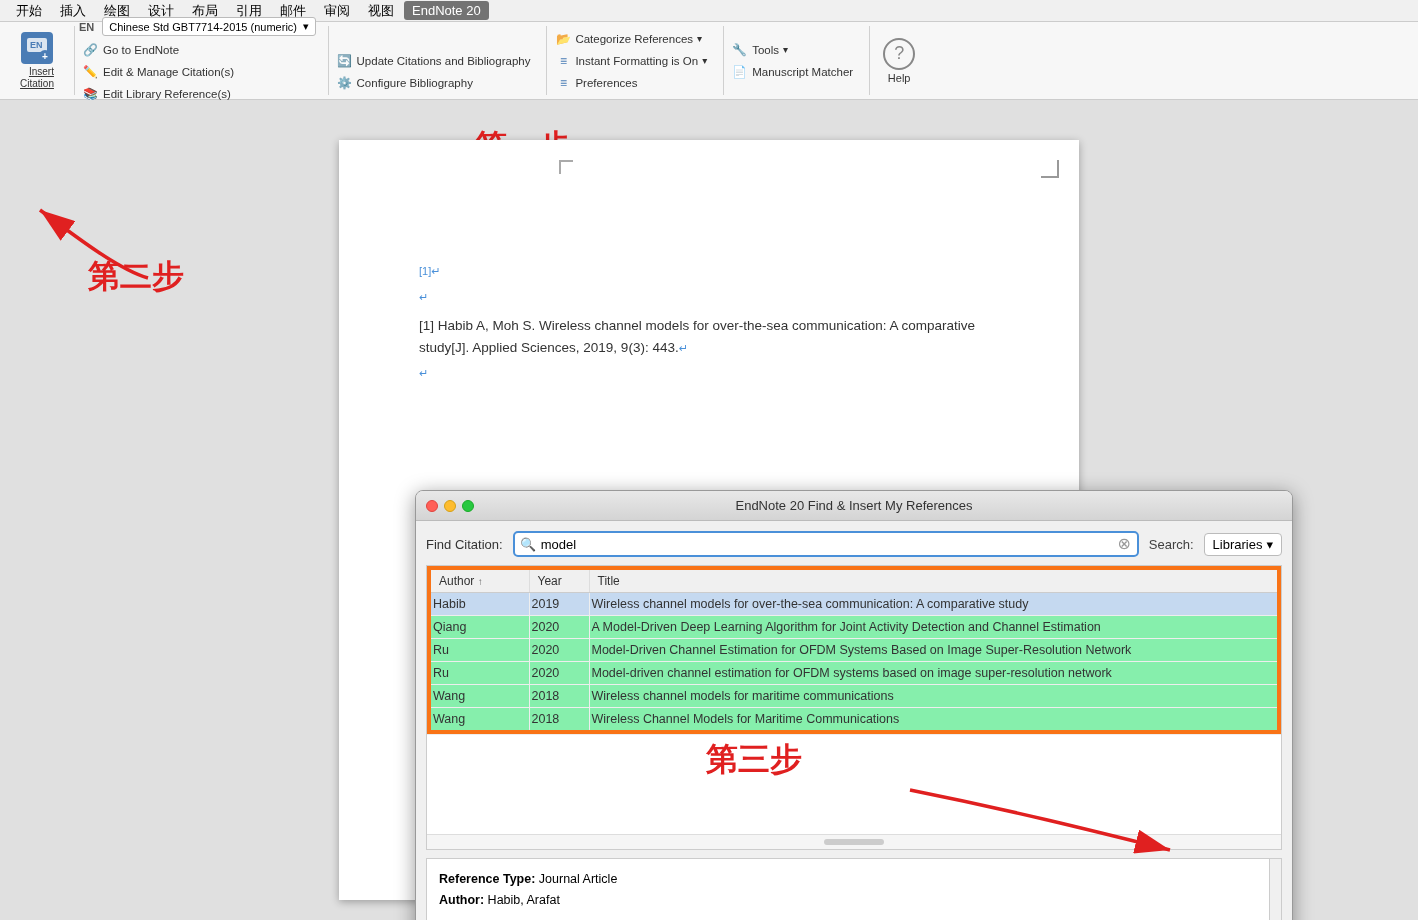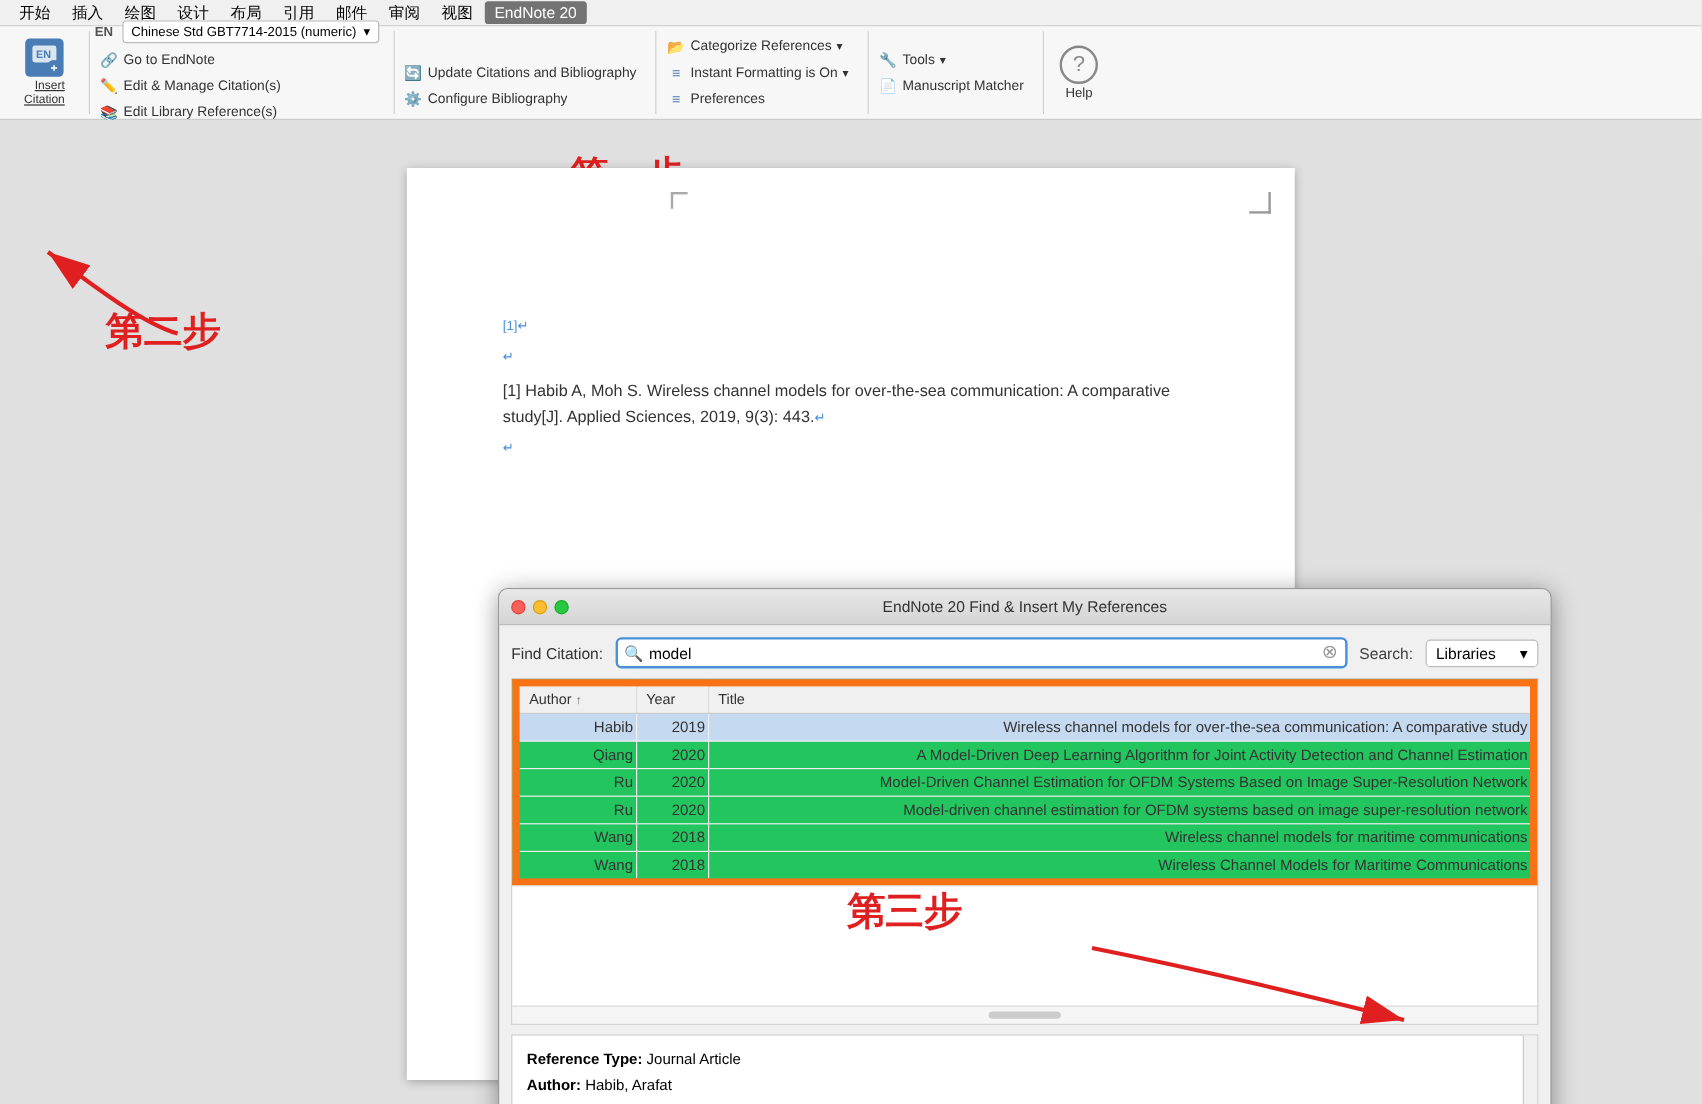--- a/index.html
+++ b/index.html
@@ -245,48 +245,47 @@
     .search-label { font-size: 13px; color: #404040; }
     .search-dropdown {
       display: flex;
       align-items: center;
       border: 1px solid #bbb;
       background: white;
       border-radius: 4px;
       padding: 3px 8px;
       font-size: 13px;
       cursor: pointer;
-      gap: 20px;
+      gap: 4px;
     }
 
     
     .ref-table {
       width: 100%;
       border-collapse: collapse;
       font-size: 12.5px;
-      background: #22c55e;
-      border: 6px solid #f97316;
+      background: #86efac;
+      border: 4px solid #f97316;
     }
     .ref-table th {
       background: #f0f0f0;
       border-bottom: 1px solid #ccc;
       border-right: 1px solid #ddd;
       padding: 4px 8px;
       text-align: left;
       font-weight: normal;
       font-size: 12px;
       color: #333;
       cursor: pointer;
     }
     .ref-table td {
       padding: 4px 2px;
       border-bottom: 1px solid #eee;
       border-right: 1px solid #eee;
       color: #333;
-      text-align: right;
     }
     .ref-table tr.selected td {
       background: #c5d9f0;
     }
     .sort-arrow { font-size: 10px; color: #666; }
 
     
     .detail-pane {
       background: white;
       border: 1px solid #ccc;

